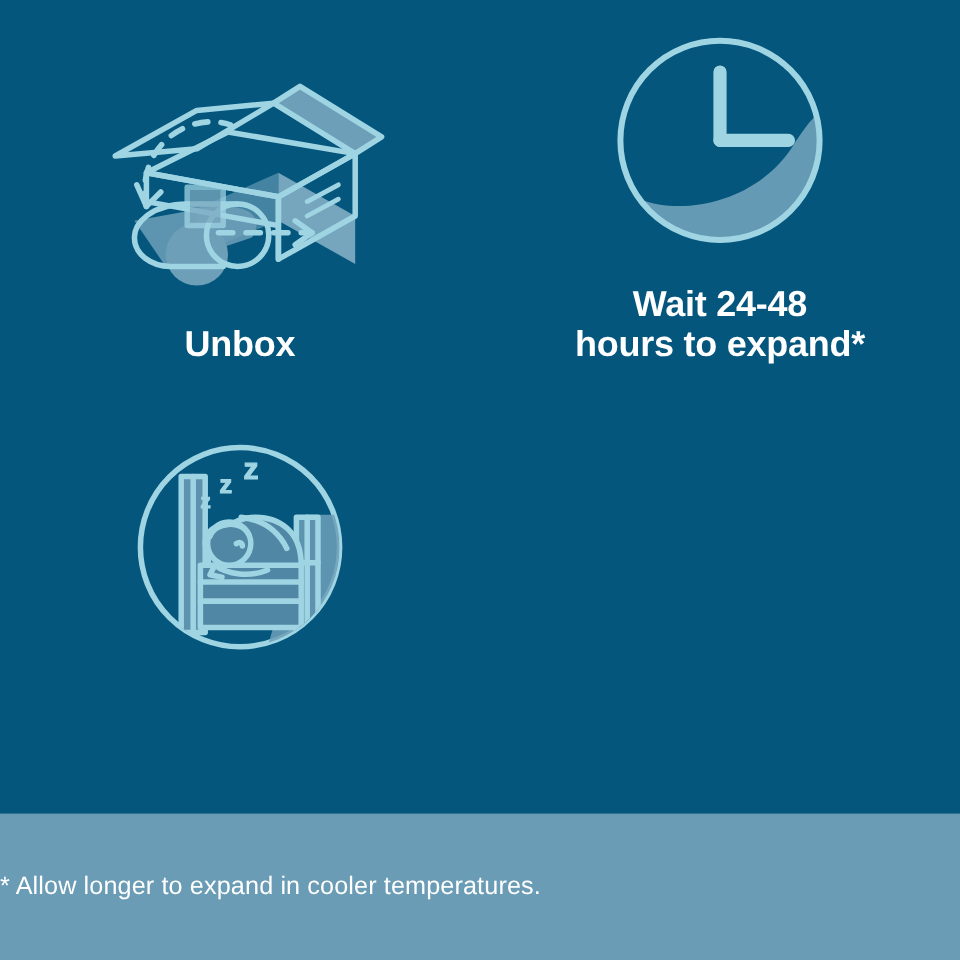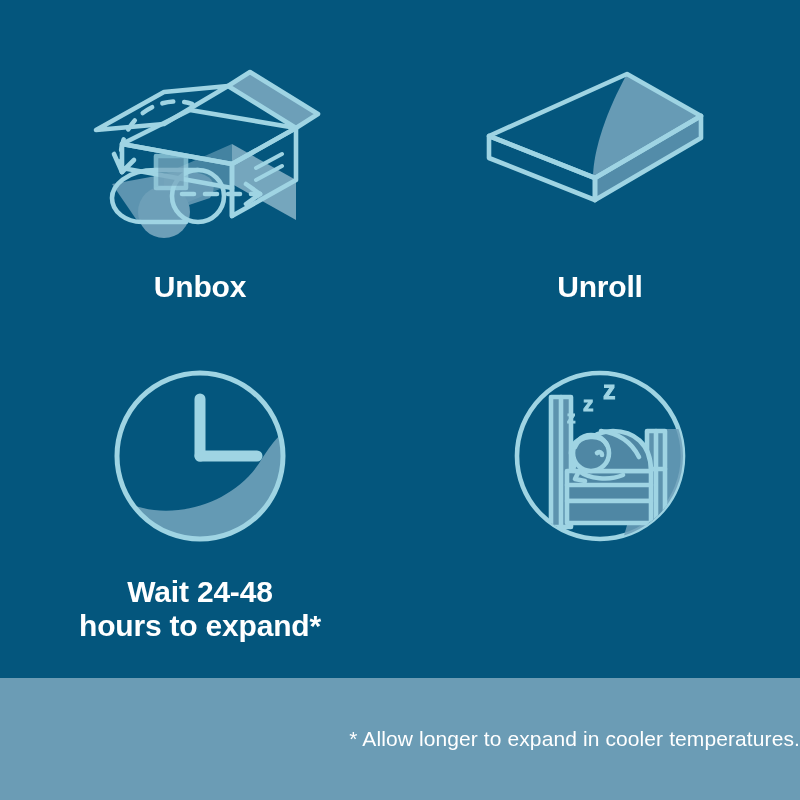--- a/index.html
+++ b/index.html
@@ -63,21 +63,21 @@
   
   .footnote-band {
     position: absolute;
     left: 0;
     top: 678px;
     width: 800px;
     height: 122px;
     background: #6b9cb5;
     display: flex;
     align-items: center;
-    justify-content: flex-end;
+    justify-content: flex-start;
   }
   .footnote-text {
     color: #ffffff;
     font-size: 21px;
     font-weight: normal;
     text-align: center;
     letter-spacing: 0.1px;
   }
 </style>
 </head>
@@ -127,40 +127,20 @@
             <path d="M200 142 L186 132" fill="none"></path>
             <path d="M200 142 L186 152" fill="none"></path>
 
             <path d="M96 104 L126 104 L126 136 L96 136 Z" fill="#7aa9bf" opacity="0.75"></path>
           </g>
         </svg>
       </span>
       <span class="step-label">Unbox</span>
     </div>
 
-    <div class="step step-unroll">
-      <span class="step-icon">
-        <svg width="250" height="200" viewBox="0 0 250 200" fill="none" xmlns="http://www.w3.org/2000/svg">
-          <g stroke="#9fd4e3" stroke-width="4.6" stroke-linecap="round" stroke-linejoin="round">
-
-            <path d="M152 22 L226 64 L120 126 L118 126
-                     C118 98 132 58 152 22 Z" fill="#6d9fb8" stroke="none" opacity="0.95"></path>
-
-            <path d="M120 126 L226 64 L226 86 L120 148 Z" fill="#6d9fb8" stroke="none" opacity="0.75"></path>
-
-            <path d="M152 22 L226 64 L120 126 L14 84 Z" fill="none"></path>
-
-            <path d="M14 84 L14 106 L120 148 L120 126 Z" fill="none"></path>
-
-            <path d="M120 126 L226 64 L226 86 L120 148 Z" fill="none"></path>
-          </g>
-        </svg>
-      </span>
-      <span class="step-label">Unroll</span>
-    </div>
 
     <div class="step step-wait">
       <span class="step-icon">
         <svg width="190" height="190" viewBox="0 0 190 190" fill="none" xmlns="http://www.w3.org/2000/svg">
           <defs>
             <clipPath id="clockClip">
               <circle cx="95" cy="95" r="83"></circle>
             </clipPath>
           </defs>
 

